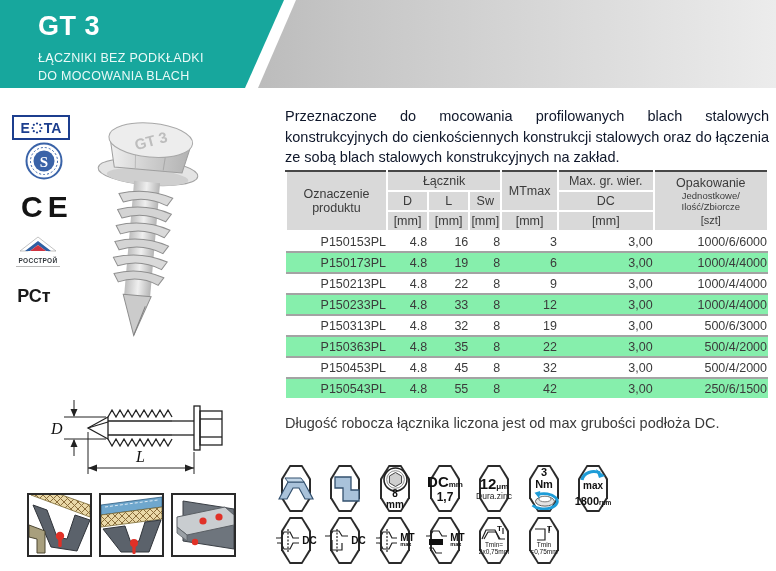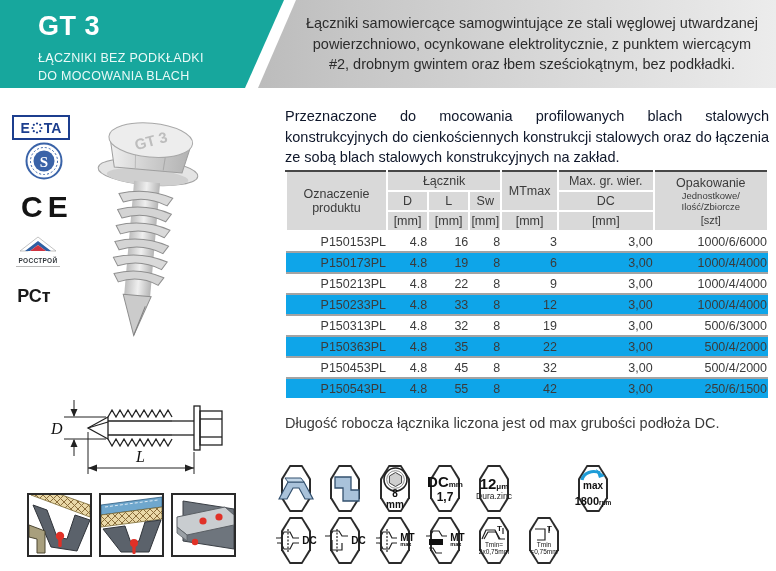--- a/index.html
+++ b/index.html
@@ -40,21 +40,21 @@
   .intro{position:absolute;left:285px;top:106px;width:484px;font-size:14.5px;line-height:1.42;
          color:#0f172a;text-align:justify}
   .note{position:absolute;left:285px;top:415px;font-size:14.5px;color:#3a3a3a}
 
   
   table.spec{position:absolute;left:285px;top:170px;width:484px;border-collapse:collapse;
              font-size:12.5px;color:#3b3b3b;table-layout:fixed}
   table.spec th{background:#d9d9d9;font-weight:normal;border:2px solid #fff;padding:2px 1px;text-align:center}
   table.spec tr.h1 th{border-top:2px solid #474747}
   table.spec td{border-top:2px solid #a3a3a3;padding:2.5px 1px;text-align:right;background:#fff}
-  table.spec tr.alt td{background:#0ea5e9}
+  table.spec tr.alt td{background:#86efac}
   .pack-sub{font-size:9.5px;line-height:1.15;margin:1px 16px}
   .pack-unit{font-size:11px}
 
   
   .oct{position:absolute;width:30px;height:47px}
   .oct .ob{position:absolute;inset:0;background:#2b2b2b;
            clip-path:polygon(29% 0,71% 0,100% 29%,100% 71%,71% 100%,29% 100%,0 71%,0 29%)}
   .oct .of{position:absolute;inset:2px;background:#fff;
            clip-path:polygon(29% 0,71% 0,100% 29%,100% 71%,71% 100%,29% 100%,0 71%,0 29%)}
   .oct .oc{position:absolute;inset:2px;display:flex;flex-direction:column;align-items:center;
@@ -76,21 +76,20 @@
 <div class="page">
 
   <div class="hdr">
     <div class="hdr-gray"></div>
     <div class="hdr-teal"></div>
     <div class="hdr-code">GT 3</div>
     <div class="hdr-sub">
       <span>ŁĄCZNIKI BEZ PODKŁADKI</span><br>
       <span>DO MOCOWANIA BLACH</span>
     </div>
-    <div class="hdr-desc">Łączniki samowiercące samogwintujące ze stali węglowej utwardzanej powierzchniowo, ocynkowane elektrolitycznie, z punktem wiercącym #2, drobnym gwintem oraz łbem sześciokątnym, bez podkładki.</div>
   </div>
 
   <div class="logo-eta">
     <span>E</span>
     <svg width="12" height="12" viewBox="0 0 12 12">
       <g fill="#1c3e8e">
         <circle cx="6" cy="1.5" r="1.1"></circle>
           <circle cx="9.2" cy="2.8" r="1.1"></circle>
           <circle cx="10.5" cy="6" r="1.1"></circle>
         <circle cx="9.2" cy="9.2" r="1.1"></circle>
@@ -395,20 +394,33 @@
 
   <div class="oct" style="left:479px;top:465px">
     <div class="ob"></div>
       <div class="of"></div>
     <div class="oc">
       <div><span class="ib">12</span><span class="ibs">μm</span></div>
       <span class="it">Dura.zinc</span>
     </div>
   </div>
 
+  <div class="oct" style="left:529px;top:465px">
+    <div class="ob"></div>
+      <div class="of"></div>
+    <div class="oc">
+      <span class="icap" style="font-size:11px">3 Nm</span>
+      <svg width="32" height="21" viewBox="0 0 32 21">
+        <ellipse cx="17" cy="12" rx="10" ry="5" fill="#e3e3e3" stroke="#555" stroke-width="1"></ellipse>
+        <ellipse cx="17" cy="9.5" rx="6.5" ry="3" fill="#fff" stroke="#777" stroke-width="1"></ellipse>
+        <path d="M4,16 a14,8 0 1 0 5,-11" fill="none" stroke="#1e9cd7" stroke-width="3"></path>
+        <polygon points="12,1 6,3 11,9" fill="#1e9cd7"></polygon>
+      </svg>
+    </div>
+  </div>
 
   <div class="oct" style="left:578px;top:465px">
     <div class="ob"></div>
       <div class="of"></div>
     <div class="oc">
       <svg width="26" height="13" viewBox="0 0 26 13">
         <path d="M2,12 a12,10 0 0 1 18,-7" fill="none" stroke="#1e9cd7" stroke-width="3.2"></path>
         <polygon points="25,8 16,1 19,10" fill="#1e9cd7"></polygon>
       </svg>
       <span class="icap">max</span>

